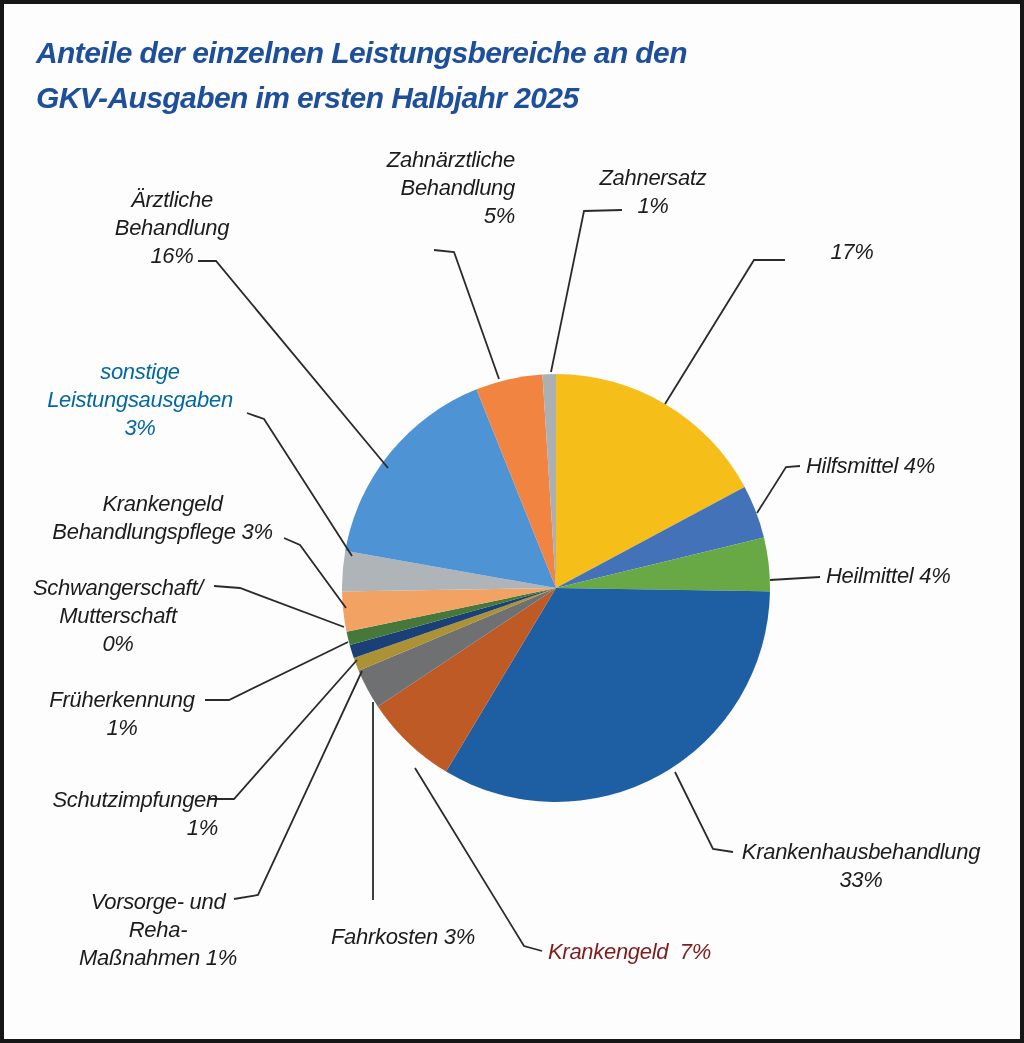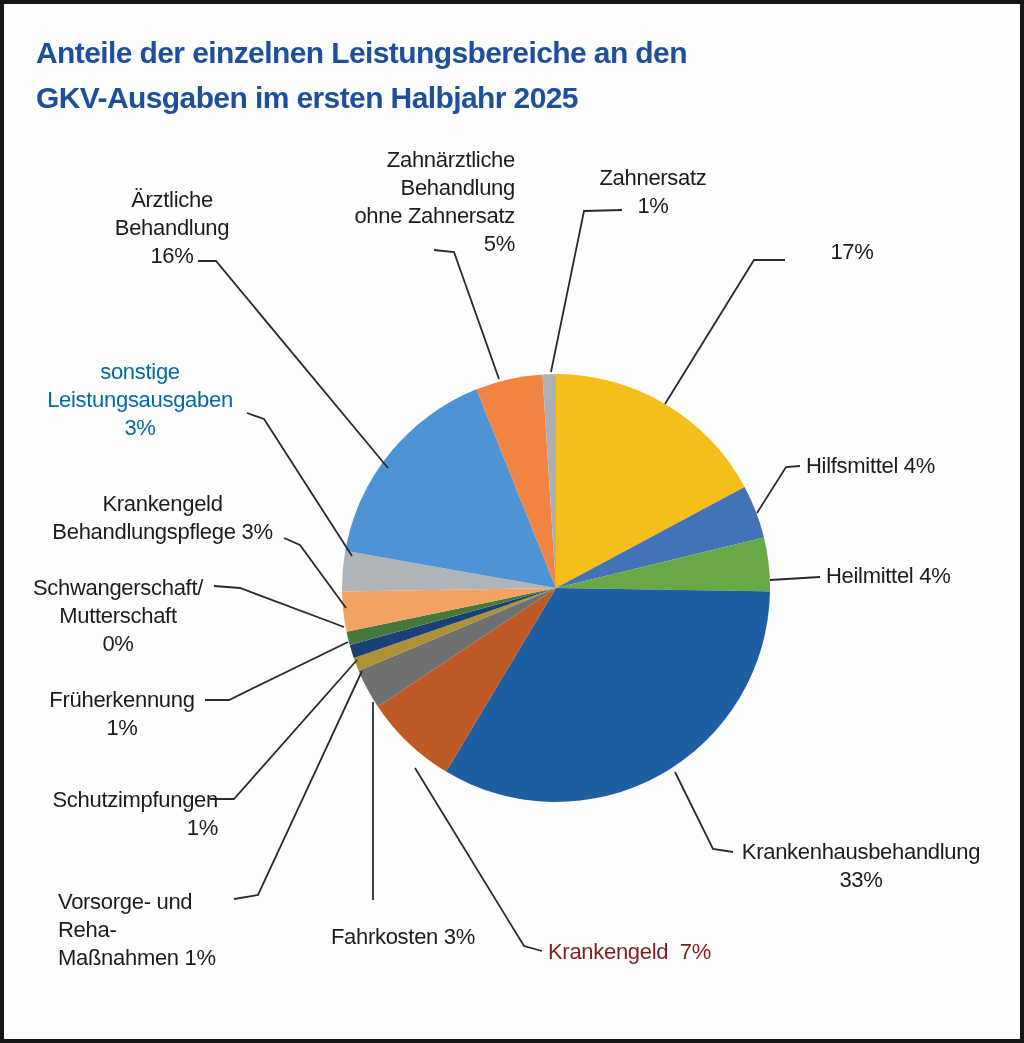--- a/index.html
+++ b/index.html
@@ -3,20 +3,21 @@
 <meta charset="utf-8">
 <style>
   html, body { margin: 0; padding: 0; background: #ffffff; }
   .frame {
     position: relative;
     width: 1024px;
     height: 1043px;
     box-sizing: border-box;
     overflow: hidden;
     font-family: "Liberation Sans", sans-serif;
+    font-style: italic;
   }
   .frame-border {
     position: absolute;
     inset: 0;
     border: 4px solid #161616;
     pointer-events: none;
     z-index: 10;
   }
   .chart-title {
     position: absolute;
@@ -99,21 +100,21 @@
       <div class="callout" style="left: 725px; top: 838px; width: 272px; text-align: center; color: rgb(28, 28, 28);">
         <div>Krankenhausbehandlung</div>
         <div>33%</div>
       </div>
       <div class="callout" style="left: 548px; top: 938px; width: 220px; text-align: left; color: #7f1d1d;">
         <div>Krankengeld &nbsp;7%</div>
       </div>
       <div class="callout" style="left: 318px; top: 923px; width: 170px; text-align: center; color: rgb(28, 28, 28);">
         <div>Fahrkosten 3%</div>
       </div>
-      <div class="callout" style="left: 58px; top: 888px; width: 200px; color: rgb(28, 28, 28);">
+      <div class="callout" style="left: 58px; top: 888px; width: 200px; text-align: center; color: rgb(28, 28, 28);">
         <div>Vorsorge- und</div>
         <div>Reha-</div>
         <div>Maßnahmen 1%</div>
       </div>
       <div class="callout" style="left: 18px; top: 786px; width: 200px; text-align: right; color: rgb(28, 28, 28);">
         <div>Schutzimpfungen</div>
         <div>1%</div>
       </div>
       <div class="callout" style="left: 22px; top: 686px; width: 200px; text-align: center; color: rgb(28, 28, 28);">
         <div>Früherkennung</div>
@@ -134,21 +135,20 @@
         <div>3%</div>
       </div>
       <div class="callout" style="left: 72px; top: 186px; width: 200px; text-align: center; color: rgb(28, 28, 28);">
         <div>Ärztliche</div>
         <div>Behandlung</div>
         <div>16%</div>
       </div>
       <div class="callout" style="left: 305px; top: 146px; width: 210px; text-align: right; color: rgb(28, 28, 28);">
         <div>Zahnärztliche</div>
         <div>Behandlung</div>
-        <div>ohne Zahnersatz</div>
         <div>5%</div>
       </div>
       <div class="callout" style="left: 573px; top: 164px; width: 160px; text-align: center; color: rgb(28, 28, 28);">
         <div>Zahnersatz</div>
         <div>1%</div>
       </div>
     </div>
 </div>
 
 </body></html>

